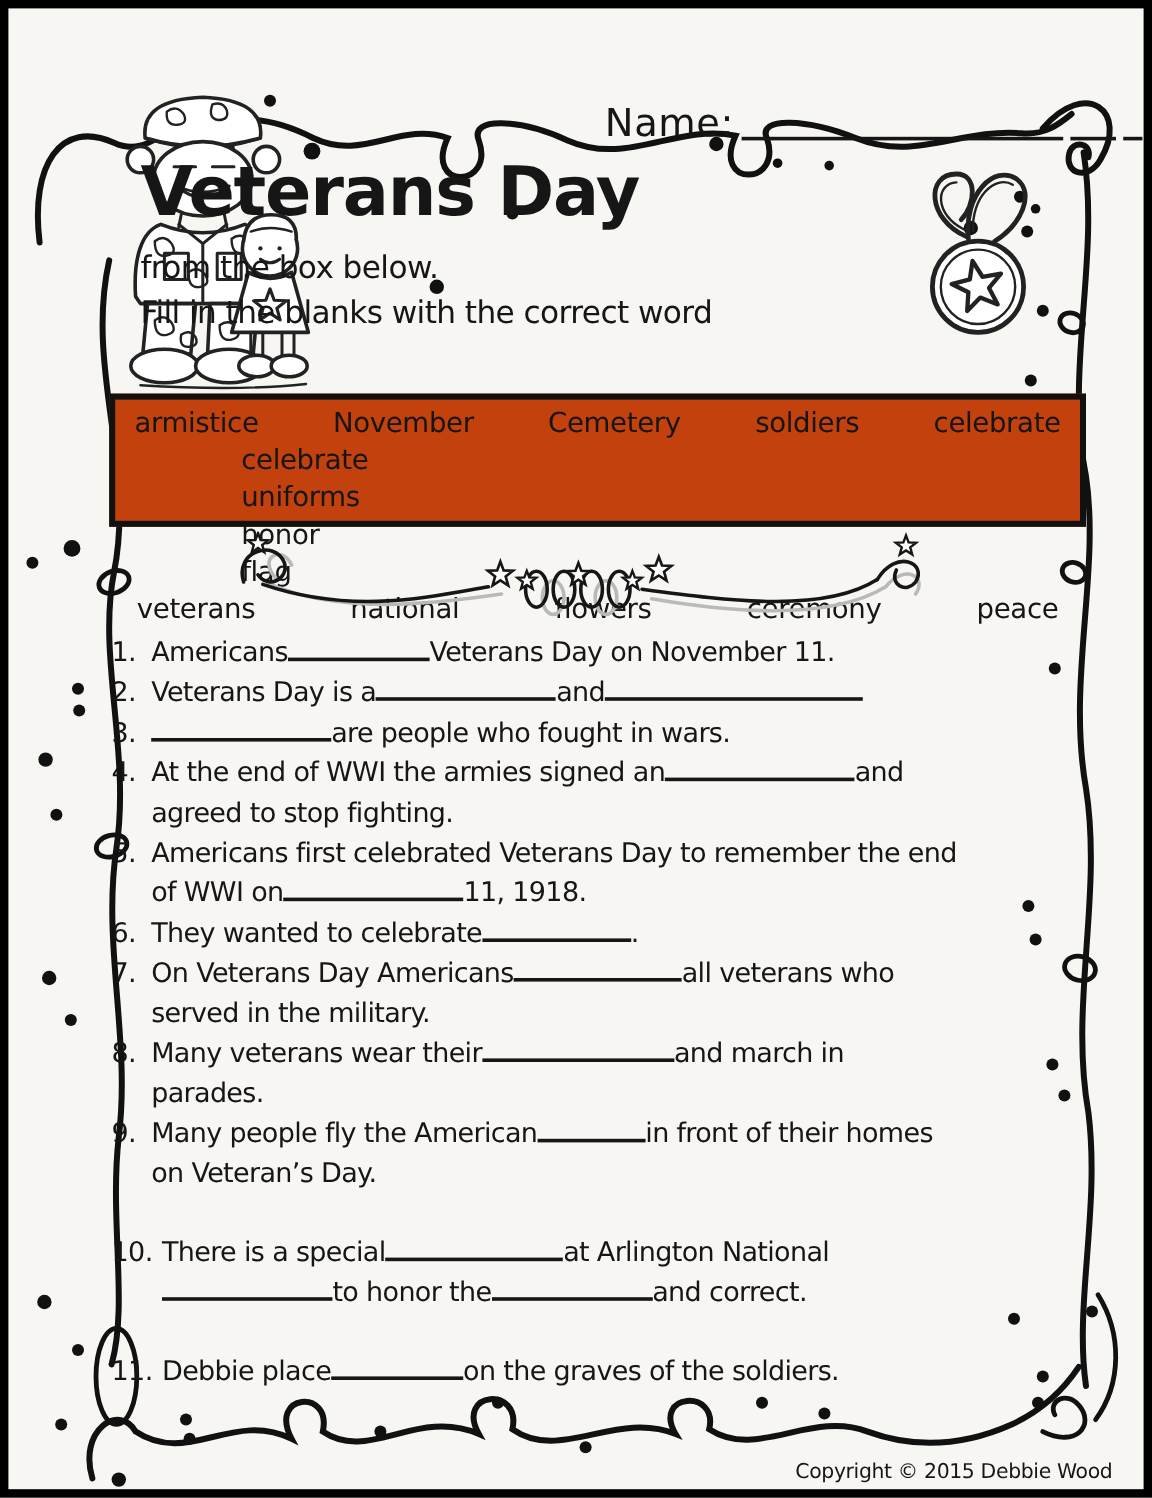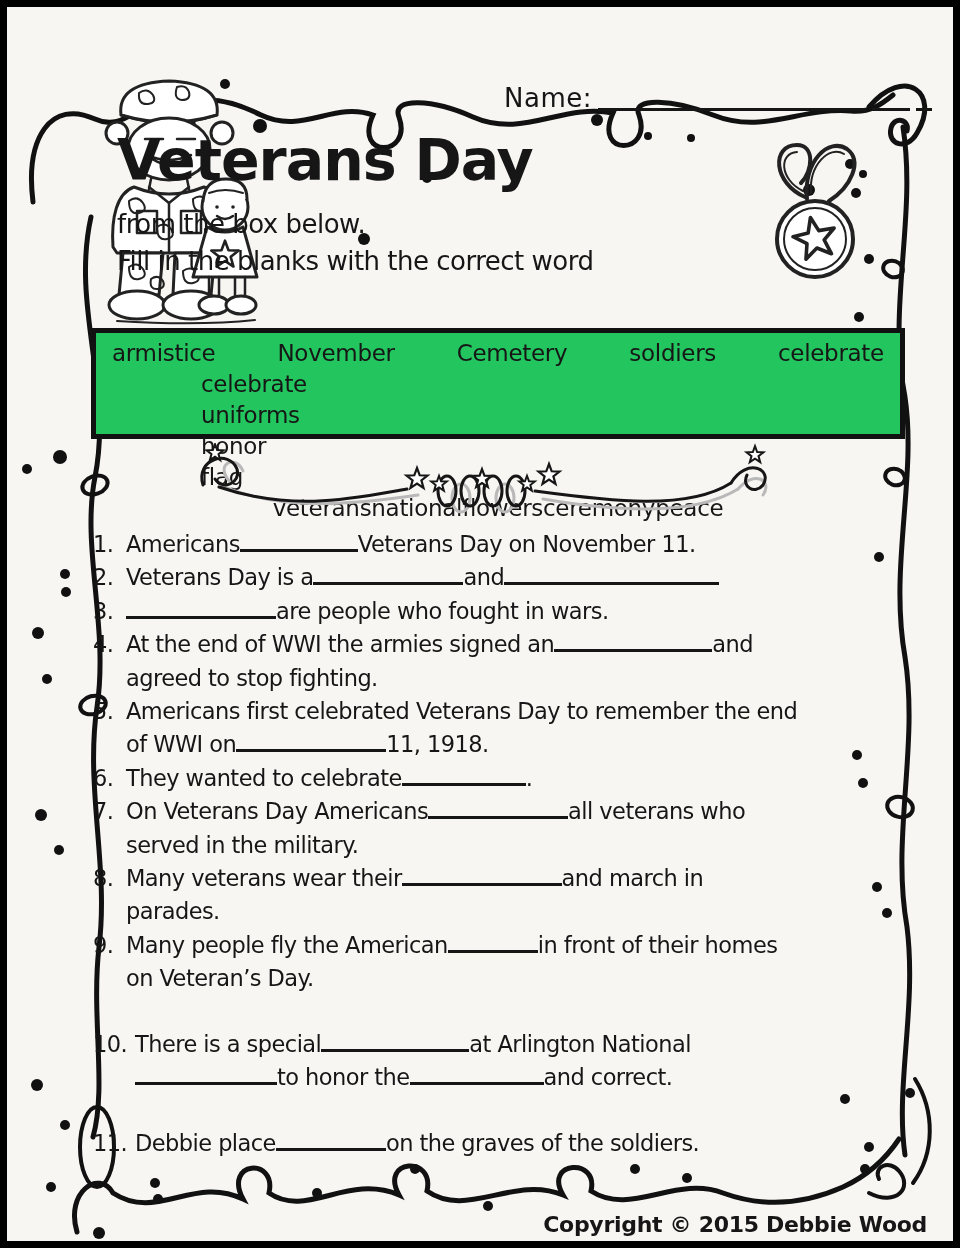--- a/index.html
+++ b/index.html
@@ -16,70 +16,70 @@
     border:7px solid #000;
     background:#f7f6f3;
     overflow:hidden;
   }
   .abs{position:absolute;}
   svg{display:block;}
 
   
   .name-row{
     position:absolute; left:497px; top:76px; width:400px;
-    font-size:26px; letter-spacing:.5px; white-space:nowrap;
+    font-size:32px; letter-spacing:.5px; white-space:nowrap;
   }
   .name-row .lbl{font-weight:500;}
   .uline{
     display:inline-block; height:16px; vertical-align:-4px;
     border-bottom:3px solid #161616; margin-left:6px;
   }
   .title-wrap{
     position:absolute; left:110px; top:122px; width:660px; text-align:left;
   }
   .title{
     font-size:57px; font-weight:bold; letter-spacing:-1px; line-height:1.1;
     margin:0;
   }
   .subtitle{
     margin-top:14px; font-size:26px; line-height:37px; letter-spacing:-0.5px;
   }
 
   
   .word-box{
     position:absolute; left:84px; top:321px; width:804px; height:96px;
-    border:5px solid #111; background:#22c55e;
+    border:5px solid #111; background:#c2410c;
     font-size:23px; letter-spacing:-0.3px;
     padding:5px 0 0 0;
   }
   .wb-row{display:flex; justify-content:space-between; line-height:31px;}
   .wb-row.r1{padding:0 16px;}
   .wb-row.r2{padding:0 115px 0 105px;flex-direction:column;}
-  .wb-row.r3{padding:0 18px;justify-content:center;}
+  .wb-row.r3{padding:0 18px;}
   .wb-word{white-space:nowrap;}
 
   
   .questions{
     position:absolute; left:86px; top:521px; width:806px;
     font-size:22.5px; letter-spacing:-0.55px;
   }
   .q-line{display:flex; align-items:baseline; line-height:33.4px; white-space:nowrap;}
   .q-num{min-width:33px; flex:0 0 auto;}
   .q-num.wide{min-width:42px;margin-top:32px;}
   .q-indent{min-width:33px; flex:0 0 auto;}
   .q-indent.wide{min-width:42px;}
   .blank{
     display:inline-block; height:15px; vertical-align:-4px;
     border-bottom:3px solid #161616; flex:0 0 auto;
   }
   .q-text{flex:0 0 auto;}
 
   .copyright{
     position:absolute; right:26px; bottom:4px;
-    font-size:22px; letter-spacing:-0.3px;font-weight:bold;
+    font-size:17px; letter-spacing:-0.3px;
   }
 </style>
 </head>
 <body>
 
 <div class="page">
 
   <svg class="abs" style="left:0;top:0;" width="946" height="1234" viewBox="0 0 946 1234" fill="none" stroke="#111" stroke-width="5" stroke-linecap="round">
 
     <path d="M26,195 C18,130 44,92 88,112 C118,126 132,92 162,96

